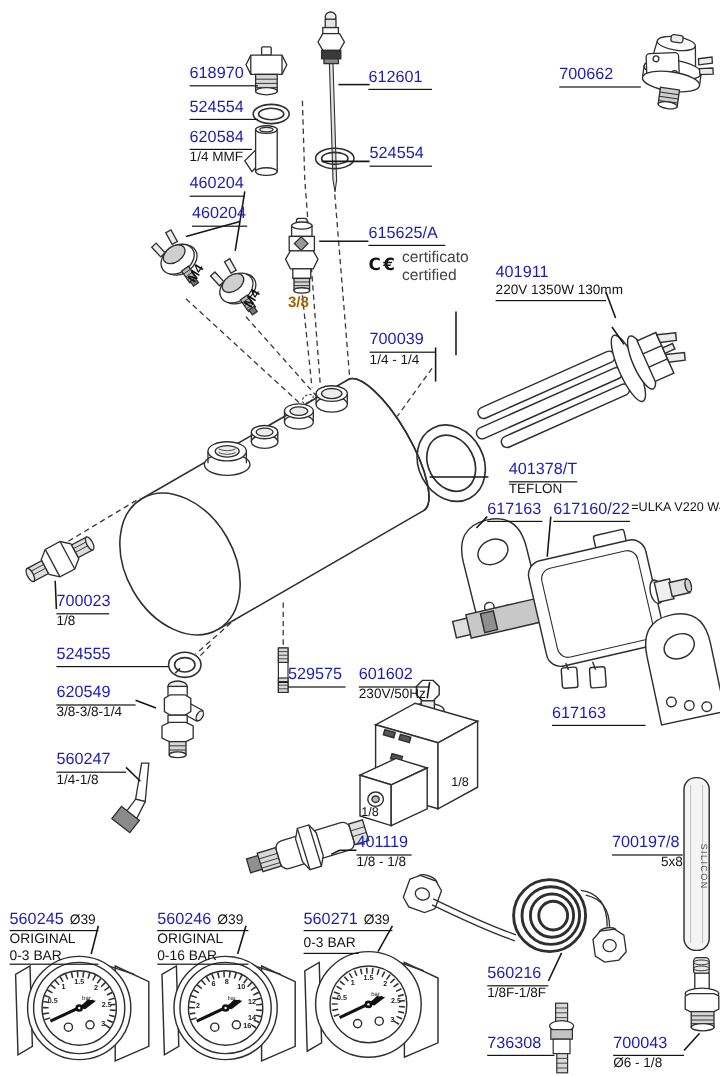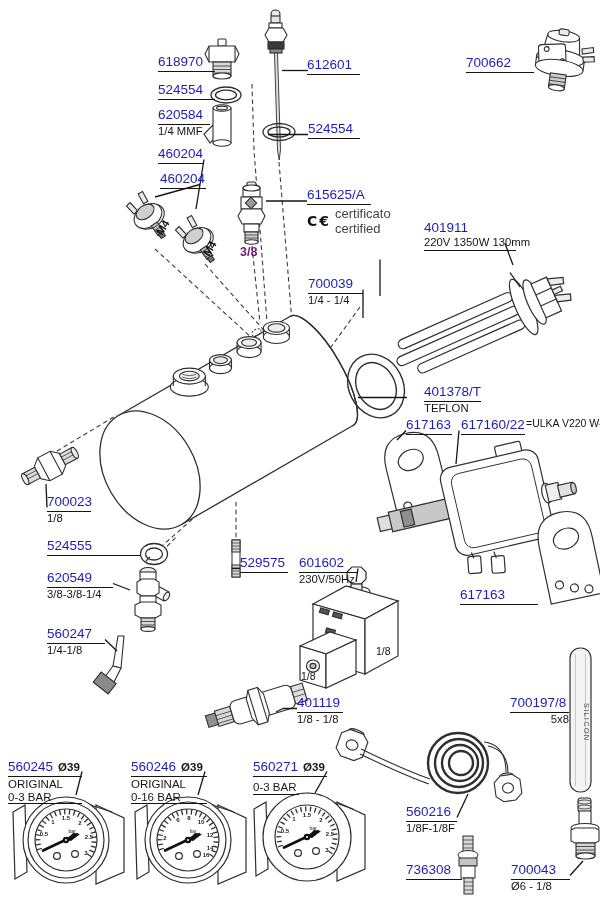--- a/index.html
+++ b/index.html
@@ -6,26 +6,26 @@
   .canvas{position:relative;width:600px;height:897px;background:#fff;overflow:hidden;
           font-family:"Liberation Sans",sans-serif;}
   svg{position:absolute;left:0;top:0;}
   svg text{font-family:"Liberation Sans",sans-serif;}
   .plabel{position:absolute;line-height:1.06;}
   .num-row{border-bottom:1.4px solid #141414;padding-bottom:1px;display:block;}
   .num-row.inline{display:inline-block;}
   .pnum{color:#1d1db5;font-weight:400;font-size:13.5px;white-space:nowrap;}
   .spec{color:#151515;font-size:11.3px;padding-top:1px;white-space:nowrap;}
   .suffix{color:#151515;font-size:10.5px;padding-top:2px;white-space:nowrap;}
-  .gsize{color:#151515;font-size:11.5px;font-weight:700;margin-left:5px;}
+  .gsize{color:#151515;font-size:11.5px;font-weight:400;margin-left:5px;}
   .glabel{position:absolute;line-height:1.08;}
   .grow{color:#151515;font-size:11.5px;white-space:nowrap;padding-top:1px;}
   .brule{border-bottom:1.35px solid #141414;display:inline-block;padding-bottom:1px;}
   .bbot{border-bottom:1.35px solid #141414;}
-  .ann38{position:absolute;color:#701a75;font-weight:700;font-size:12.5px;}
+  .ann38{position:absolute;color:#a16207;font-weight:700;font-size:12.5px;}
   .ceblock{display:flex;align-items:center;gap:4px;padding-top:2px;}
   .ce-mark{font-family:"DejaVu Sans",sans-serif;font-weight:700;font-size:14px;letter-spacing:2px;color:#111;}
   .certs{font-size:13px;color:#444;line-height:1.15;}
 </style>
 </head>
 <body>
 
 <div class="canvas">
 
 <svg width="600" height="897" viewBox="0 0 600 897">
@@ -496,21 +496,21 @@
 
 <div class="plabel" style="left:308px;top:275px;width:55px">
   <span class="num-row"><span class="pnum">700039</span></span>
   <div class="spec">1/4 - 1/4</div>
 </div>
 
 <div class="plabel" style="left:466px;top:54px;width:68px">
   <span class="num-row"><span class="pnum">700662</span></span>
 </div>
 
-<div class="plabel" style="left:424px;top:219px;width:92px">
+<div class="plabel" style="left:413px;top:219px;width:92px">
   <div class="bbot" style="padding-bottom:1px">
     <span class="pnum">401911</span>
     <div class="spec">220V 1350W 130mm</div>
   </div>
 </div>
 
 
 <div class="plabel" style="left:424px;top:383px;width:57px">
   <span class="num-row"><span class="pnum">401378/T</span></span>
   <div class="spec">TEFLON</div>

